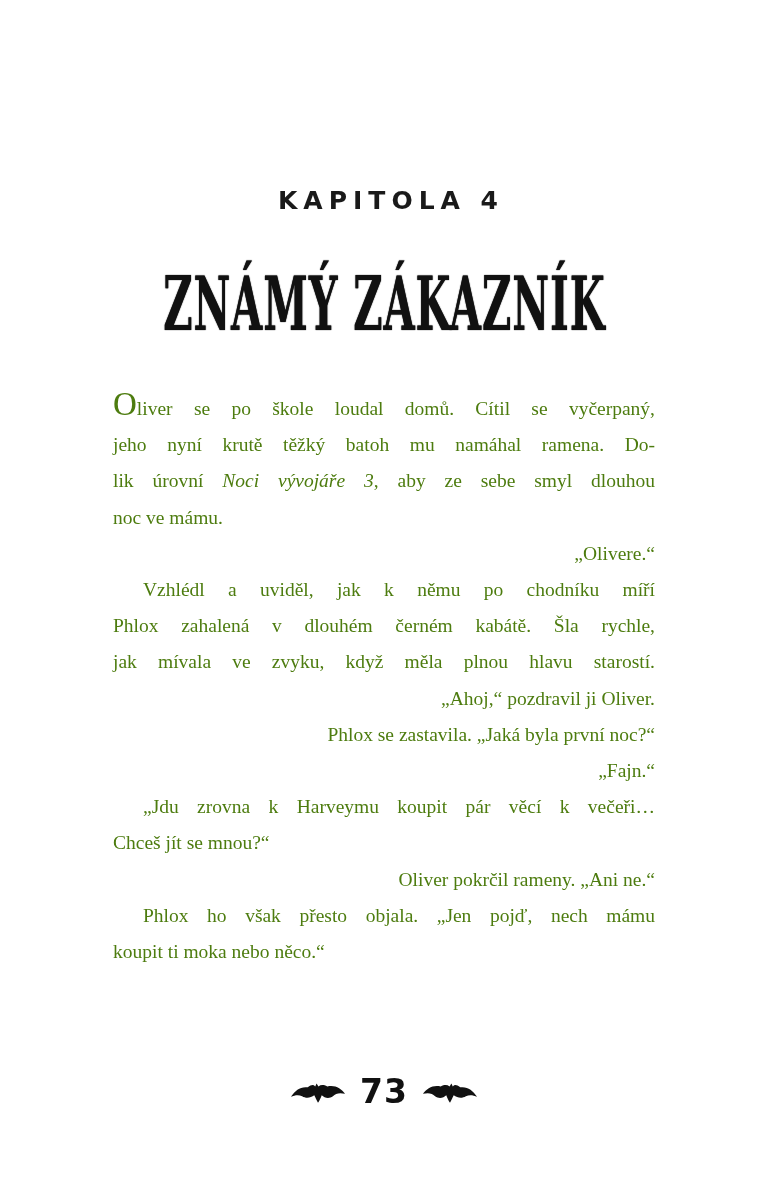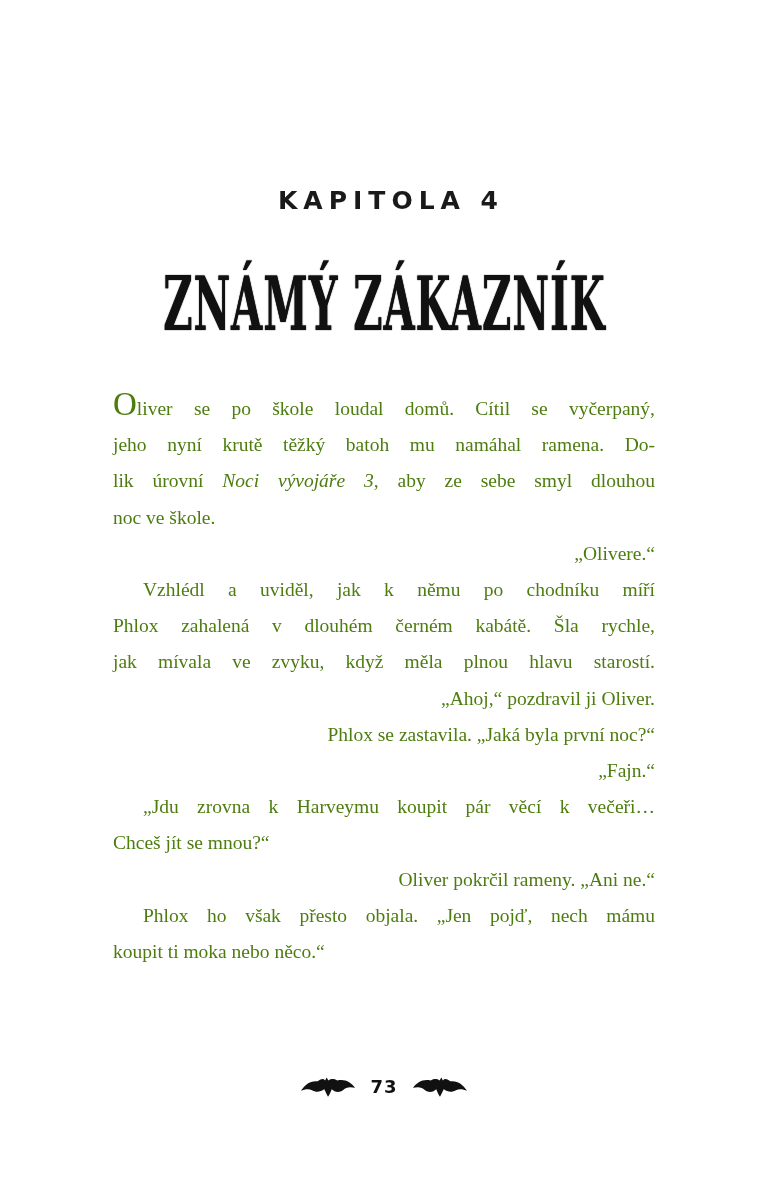--- a/index.html
+++ b/index.html
@@ -52,42 +52,42 @@
   .line .initial-cap{
     font-size:33px;
     line-height:0;
   }
   .footer{
     position:absolute;top:1072px;left:0;right:0;
     display:flex;justify-content:center;align-items:center;gap:14px;
   }
   .page-number{
     font-family:"DejaVu Sans","Liberation Sans",sans-serif;
-    font-weight:bold;font-size:18px;color:#111;
+    font-weight:bold;font-size:33px;color:#111;
     letter-spacing:1px;
   }
   .bat{width:56px;height:28px;display:block;}
   .bat.flip{transform:scaleX(-1);}
 </style>
 </head>
 <body>
 
 <div class="page">
 
   <div class="chapter-label">KAPITOLA 4</div>
 
   <div class="book-title">
     <span class="stretch">ZNÁMÝ ZÁKAZNÍK</span>
   </div>
 
   <div class="body-text">
       <div class="line justify"><span class="initial-cap">O</span><span>liver se po škole loudal domů. Cítil se vyčerpaný,</span></div>
       <div class="line justify"><span>jeho nyní krutě těžký batoh mu namáhal ramena. Do-</span></div>
       <div class="line justify"><span>lik úrovní </span><span class="italic">Noci vývojáře 3</span><span>, aby ze sebe smyl dlouhou</span></div>
-      <div class="line"><span>noc ve škole.</span></div>
+      <div class="line"><span>noc ve mámu.</span></div>
       <div class="line indent"><span>„Olivere.“</span></div>
       <div class="line indent justify"><span>Vzhlédl a uviděl, jak k němu po chodníku míří</span></div>
       <div class="line justify"><span>Phlox zahalená v dlouhém černém kabátě. Šla rychle,</span></div>
       <div class="line justify"><span>jak mívala ve zvyku, když měla plnou hlavu starostí.</span></div>
       <div class="line indent"><span>„Ahoj,“ pozdravil ji Oliver.</span></div>
       <div class="line indent"><span>Phlox se zastavila. „Jaká byla první noc?“</span></div>
       <div class="line indent"><span>„Fajn.“</span></div>
       <div class="line indent justify"><span>„Jdu zrovna k Harveymu koupit pár věcí k večeři…</span></div>
       <div class="line"><span>Chceš jít se mnou?“</span></div>
       <div class="line indent"><span>Oliver pokrčil rameny. „Ani ne.“</span></div>

